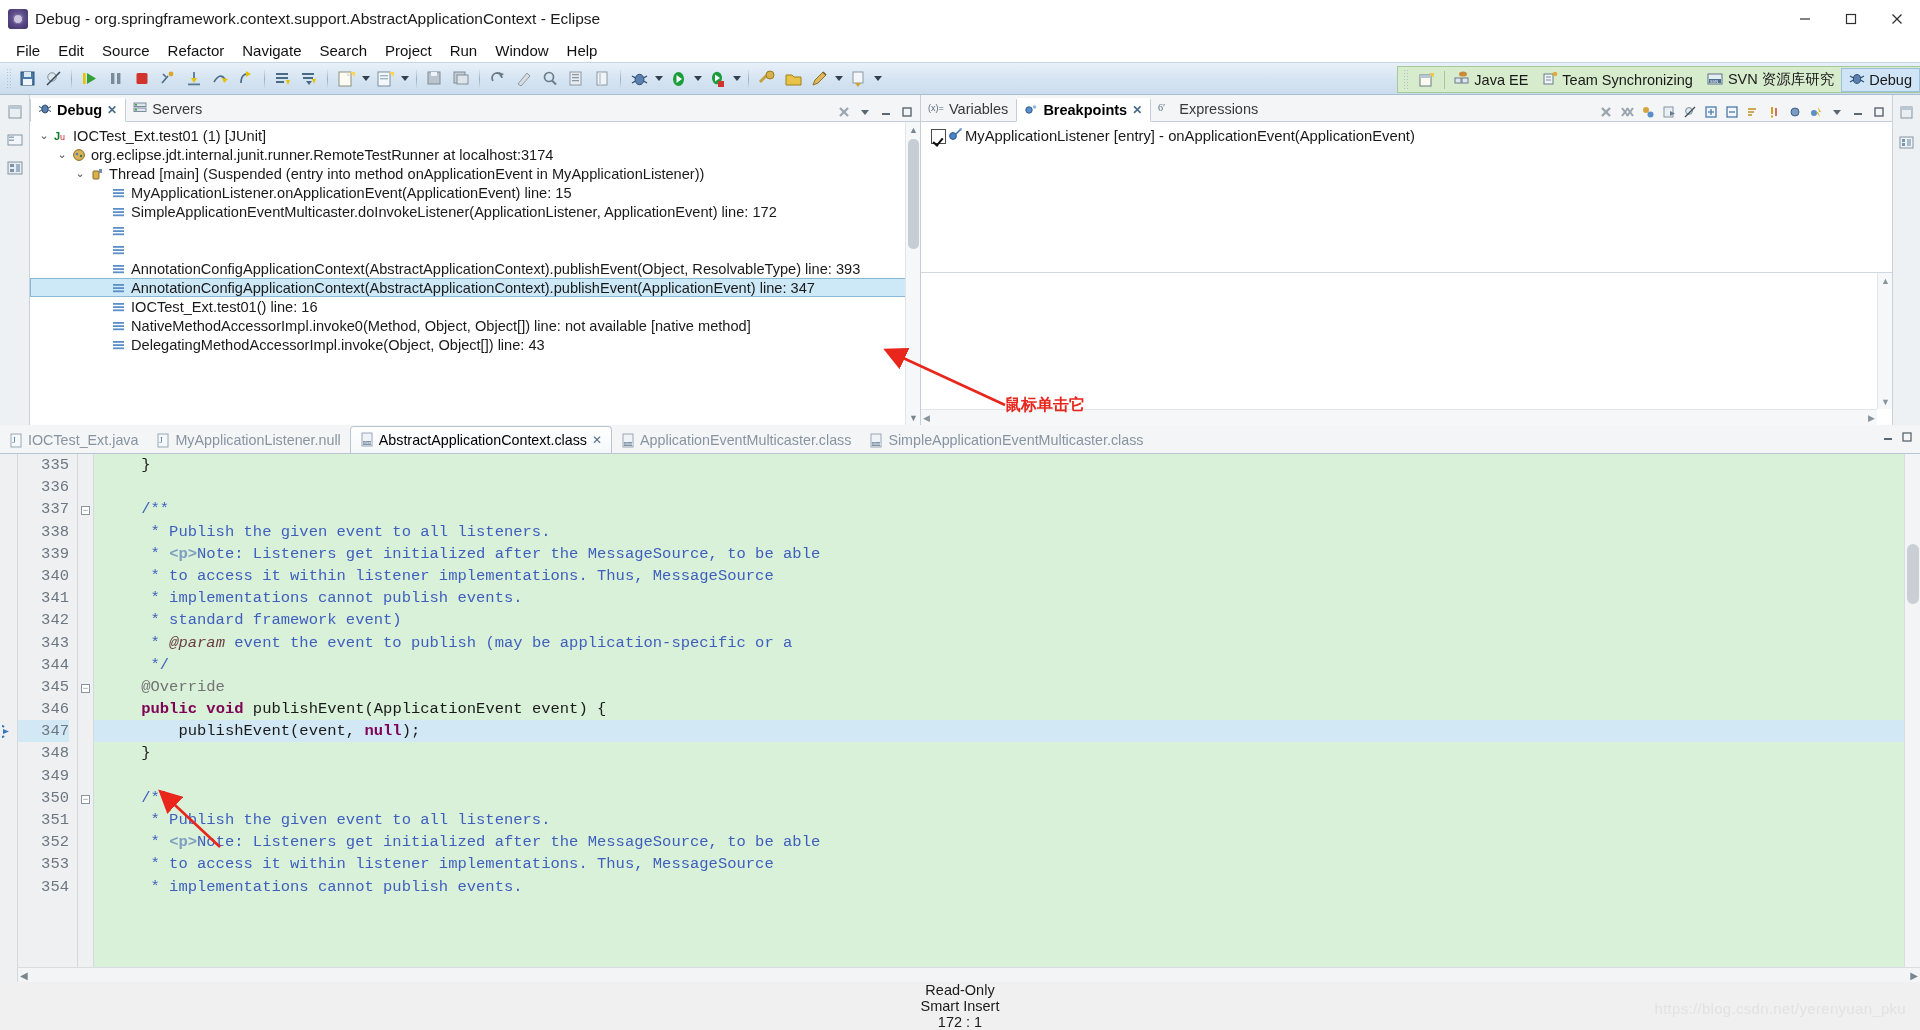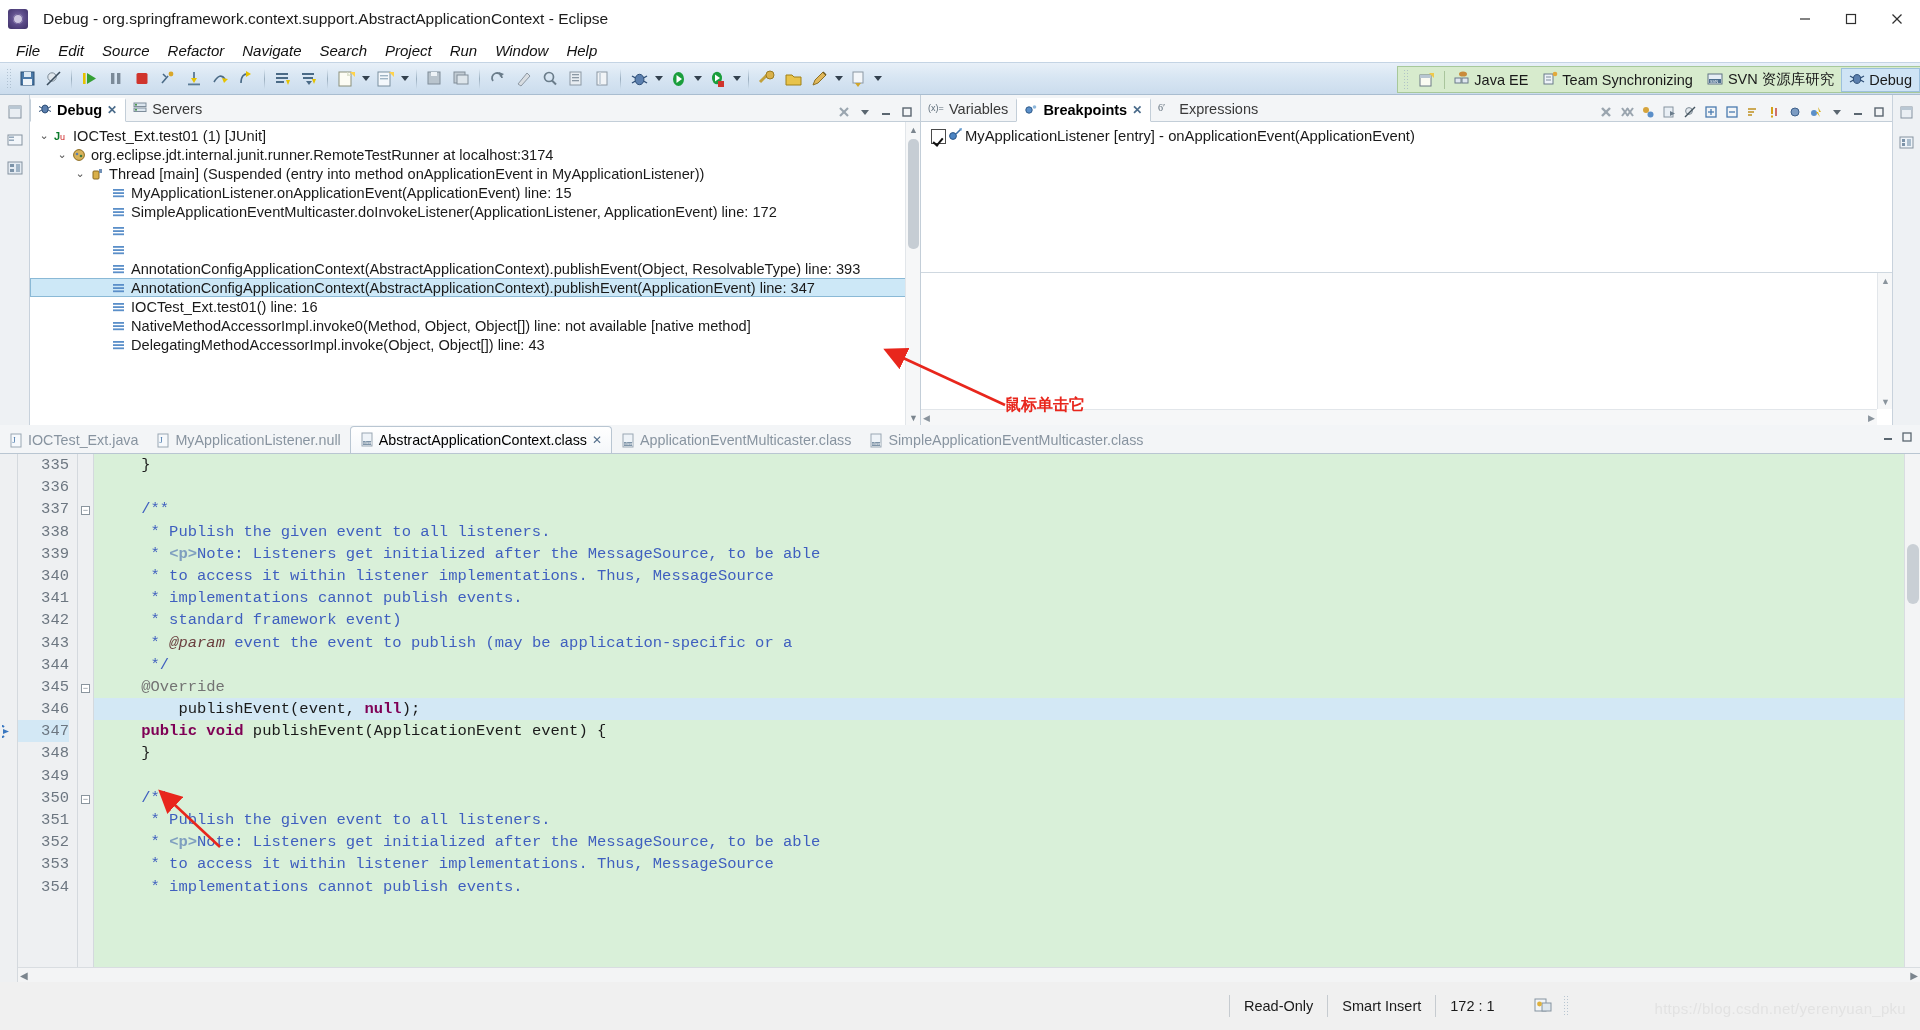--- a/index.html
+++ b/index.html
@@ -23,34 +23,34 @@
   .title-icon {
     width:20px; height:20px; margin-left:8px; margin-right:7px;
     border-radius:3px;
     background:radial-gradient(circle at 50% 45%, #7f6fa8 0%, #5b4b88 48%, #3c2f66 100%);
     position:relative; flex:none;
   }
   .title-icon:after {
     content:""; position:absolute; left:5px; top:5px; width:10px; height:10px;
     border-radius:50%; background:#cdc6e0; box-shadow:inset 0 0 0 1px #6a5b96;
   }
-  .title-text { font-size:15.5px; color:#1b1b1b; white-space:nowrap;margin-left:8px; }
+  .title-text { font-size:15.5px; color:#1b1b1b; white-space:nowrap; }
   .win-ctrls { position:absolute; right:0; top:0; height:38px; display:flex; }
   .win-btn {
     width:46px; height:38px; display:flex; align-items:center; justify-content:center;
     color:#303030;
   }
   .win-btn svg { display:block; }
 
   
   .menubar {
     height:24px; background:#ffffff; display:flex; align-items:center;
     padding-left:7px; font-size:15px; color:#111;
   }
-  .menu-item { padding:1px 9px; white-space:nowrap;font-style:italic; }
+  .menu-item { padding:1px 9px; white-space:nowrap; }
 
   
   .toolbar {
     height:33px;
     background:linear-gradient(to bottom,#e8f0f8 0%, #d8e6f3 45%, #cbdced 100%);
     border-top:1px solid #c4d4e4; border-bottom:1px solid #a9bdd0;
     display:flex; align-items:center; padding-left:4px; position:relative;
   }
   .tb-btn {
     width:26px; height:26px; display:flex; align-items:center; justify-content:center;
@@ -187,21 +187,21 @@
   .ed-vscroll .thumb { position:absolute; left:2px; width:12px; background:#c9cfd5; border-radius:6px; }
   .ed-hscroll {
     position:absolute; left:18px; right:0; bottom:0; height:15px; background:#f3f4f5;
     border-top:1px solid #d9dde1; display:flex; align-items:center; justify-content:space-between;
     padding:0 2px; color:#7b858e; font-size:10px;
   }
 
   
   .statusbar {
     position:absolute; left:0; right:0; bottom:0; height:48px; background:#f0f0f0;
-    display:flex; align-items:center; font-size:14.5px; color:#1a1a1a;
+    display:flex; align-items:center; font-size:14.5px; color:#1a1a1a;flex-direction:column;
   }
   .sb-sep { width:1px; height:22px; background:#c6cbd0; margin:0 14px; }
   .sb-item { white-space:nowrap; }
   .watermark {
     position:absolute; right:14px; bottom:13px; color:#e2e2e2; font-size:15px; letter-spacing:.3px;
   }
 
   
   .anno-text {
     position:absolute; color:#e8261c; font-size:16px; font-weight:bold; white-space:nowrap;
@@ -1025,22 +1025,22 @@
           <div class="code-line">&nbsp;</div>
           <div class="code-line"><span class="cm">    /**</span></div>
           <div class="code-line"><span class="cm">     * Publish the given event to all listeners.</span></div>
           <div class="code-line"><span class="cm">     * <span class="cmtag">&lt;p&gt;</span>Note: Listeners get initialized after the MessageSource, to be able</span></div>
           <div class="code-line"><span class="cm">     * to access it within listener implementations. Thus, MessageSource</span></div>
           <div class="code-line"><span class="cm">     * implementations cannot publish events.</span></div>
           <div class="code-line"><span class="cm">     * standard framework event)</span></div>
           <div class="code-line"><span class="cm">     * <span class="pm">@param</span> event the event to publish (may be application-specific or a</span></div>
           <div class="code-line"><span class="cm">     */</span></div>
           <div class="code-line"><span class="an">    @Override</span></div>
+          <div class="code-line">    <span class="kw">public</span> <span class="kw">void</span> publishEvent(ApplicationEvent event) {</div>
           <div class="code-line hl-line">        publishEvent(event, <span class="kw">null</span>);</div>
-          <div class="code-line">    <span class="kw">public</span> <span class="kw">void</span> publishEvent(ApplicationEvent event) {</div>
           <div class="code-line">    }</div>
           <div class="code-line">&nbsp;</div>
           <div class="code-line"><span class="cm">    /**</span></div>
           <div class="code-line"><span class="cm">     * Publish the given event to all listeners.</span></div>
           <div class="code-line"><span class="cm">     * <span class="cmtag">&lt;p&gt;</span>Note: Listeners get initialized after the MessageSource, to be able</span></div>
           <div class="code-line"><span class="cm">     * to access it within listener implementations. Thus, MessageSource</span></div>
           <div class="code-line"><span class="cm">     * implementations cannot publish events.</span></div>
         </div>
       <div class="ed-vscroll">
         <div class="thumb" style="top:90px;height:60px;"></div>

